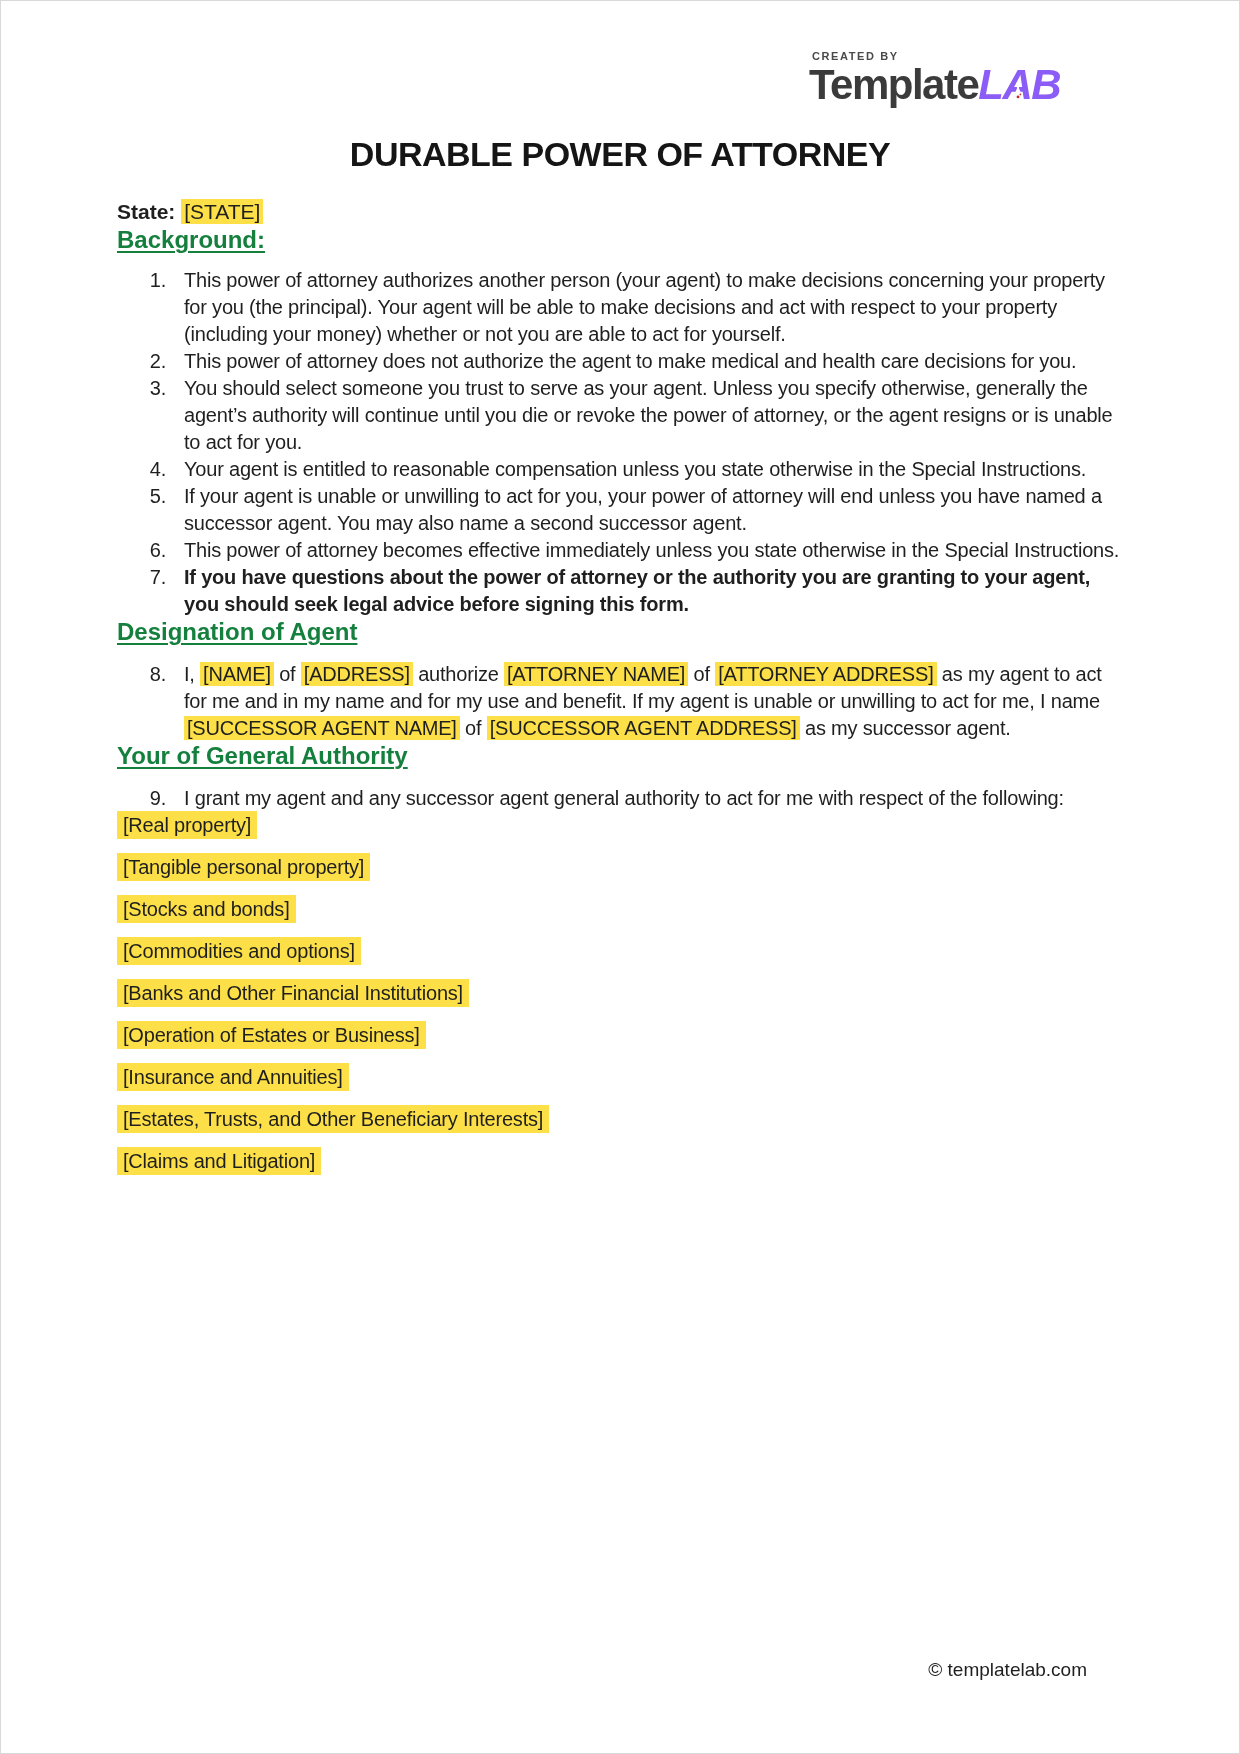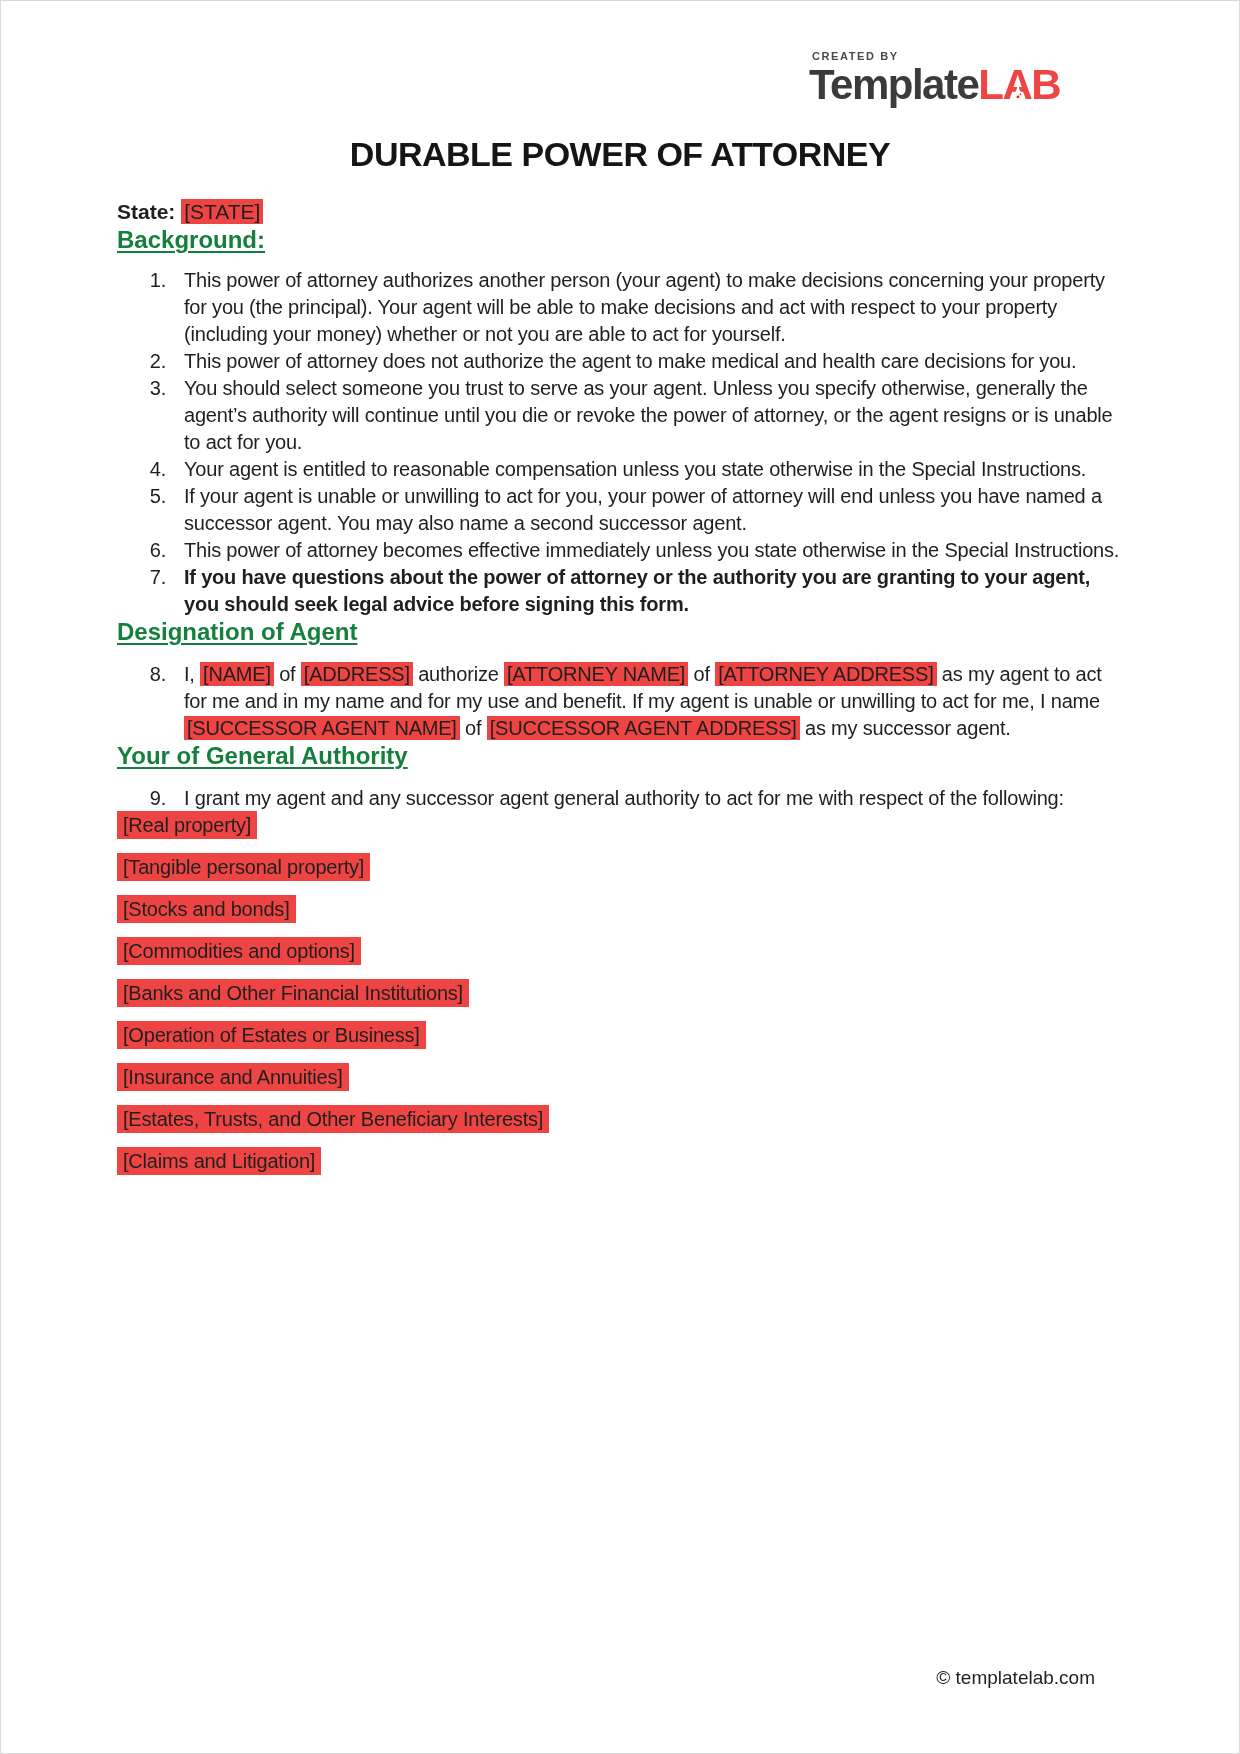--- a/index.html
+++ b/index.html
@@ -15,34 +15,34 @@
     overflow:hidden;
   }
   
   .logo { position:absolute; top:50px; left:808px; line-height:1; }
   .created-by {
     font-size:11px; font-weight:bold; letter-spacing:1.6px;
     color:#4a4a4c; margin:0 0 2px 3px;
   }
   .logo-text { font-size:42px; font-weight:bold; letter-spacing:-1.5px; white-space:nowrap; }
   .logo-template { color:#3b3b3c; }
-  .logo-lab { color:#ef4444; position:relative; display:inline-block; }
+  .logo-lab { color:#8b5cf6; position:relative; display:inline-block;font-style:italic; }
   .flask {
     position:absolute; left:33px; bottom:4px;
     width:14px; height:20px; pointer-events:none;
   }
   
   .content { padding:0 116px; }
   h1.doc-title {
     margin:134px 0 0; text-align:center;
     font-size:34px; font-weight:bold; letter-spacing:-0.5px; color:#151515;
   }
   .state-line { margin:24px 0 0; font-size:21px; line-height:28px; }
   .state-label { font-weight:bold; }
-  mark { background:#ef4444; color:inherit; padding:1px 3px; }
+  mark { background:#fde047; color:inherit; padding:1px 3px; }
   
   h2.section {
     font-size:24px; font-weight:bold; color:#15803d;
     text-decoration:underline; text-underline-offset:3px; text-decoration-thickness:2px;
     margin:0;
   }
   .mt-first { margin-top:57px; }
   .mt-mid   { margin-top:20px; }
   
   .olist { margin-top:13px; font-size:20px; line-height:27px; letter-spacing:-0.2px; }
@@ -51,21 +51,21 @@
   .row .num { flex:0 0 49px; text-align:right; }
   .row .txt { flex:1; margin-left:18px; }
   .bold-item .txt { font-weight:bold; }
   
   .categories { font-size:20px; line-height:27px; letter-spacing:-0.2px; }
   .categories p { margin:0 0 15px; }
   .categories mark { padding:3px 6px; }
   
   .footer-copy {
     position:absolute; right:140px; bottom:60px;
-    font-size:19px; color:#1f1f1f; margin:4px;
+    font-size:19px; color:#1f1f1f; margin:12px;
   }
 </style>
 </head>
 <body>
 
 <div class="page">
 
   <div class="logo">
     <div class="created-by">CREATED BY</div>
     <div class="logo-text"><span class="logo-template">Template</span><span class="logo-lab"><span>LAB</span><svg class="flask" viewBox="0 0 20 28" xmlns="http://www.w3.org/2000/svg">

